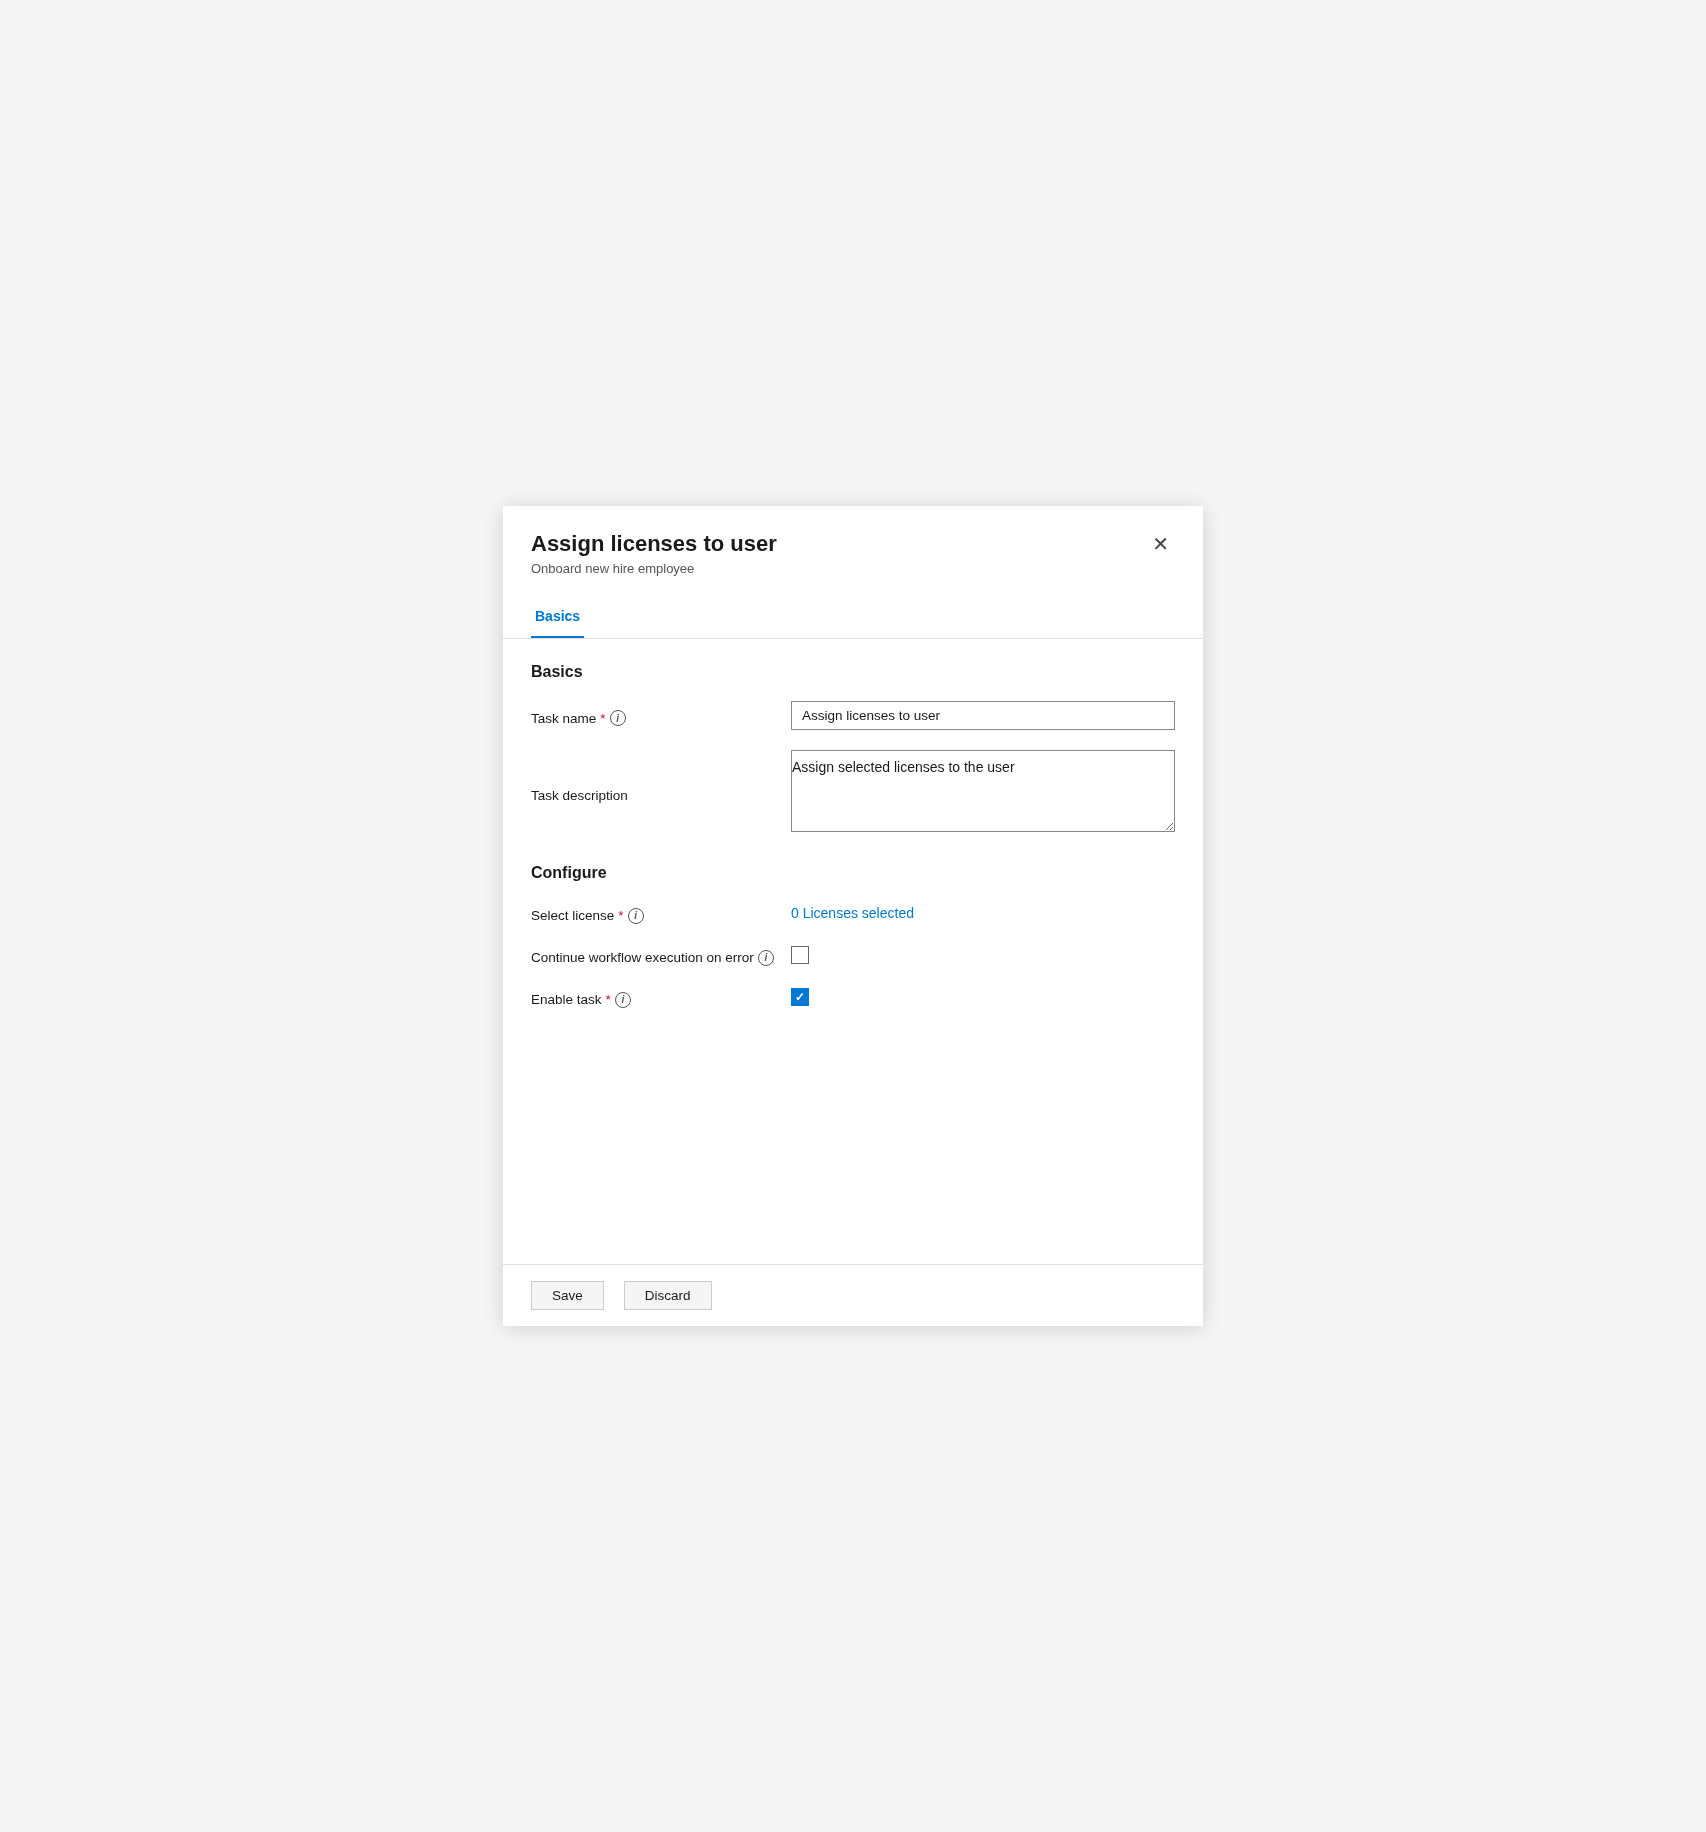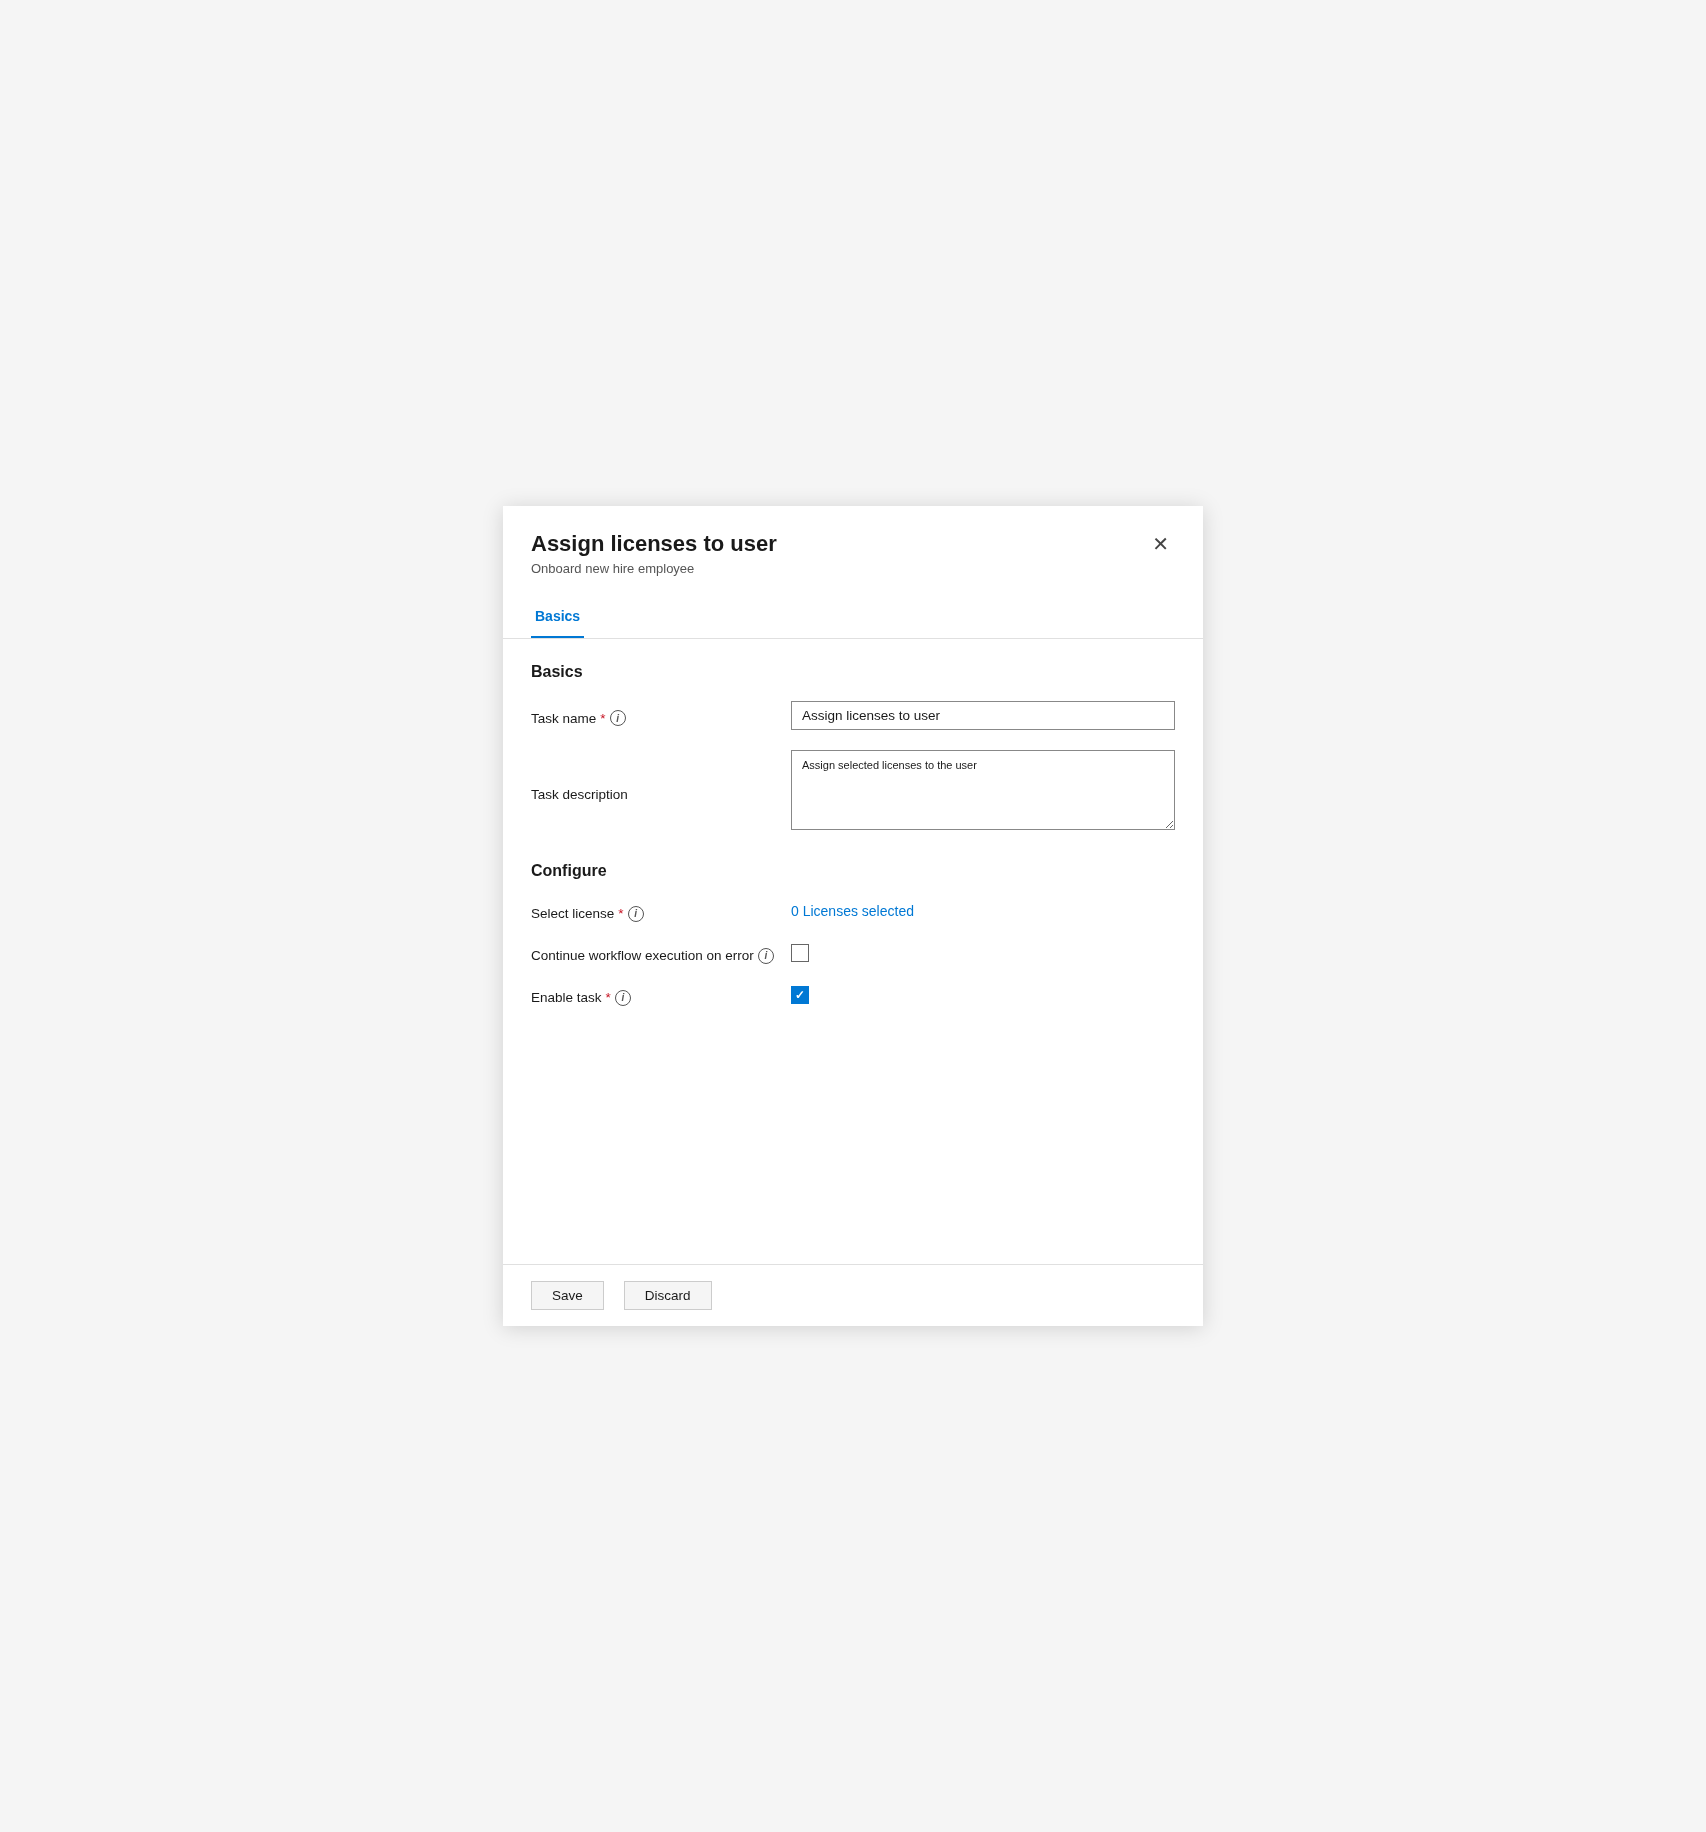--- a/index.html
+++ b/index.html
@@ -140,22 +140,22 @@
       font-size: 13.5px;
       border: 1px solid #888;
       outline: none;
       font-family: inherit;
       color: #1a1a1a;
       background: #fff;
     }
 
     .textarea-input {
       width: 100%;
-      padding: 8px 10px;
-      font-size: 11px;
+      padding: 8px 0;
+      font-size: 14px;
       border: 1px solid #888;
       outline: none;
       font-family: inherit;
       color: #1a1a1a;
       background: #fff;
       resize: vertical;
       min-height: 80px;
     }
 
     .configure-section {

